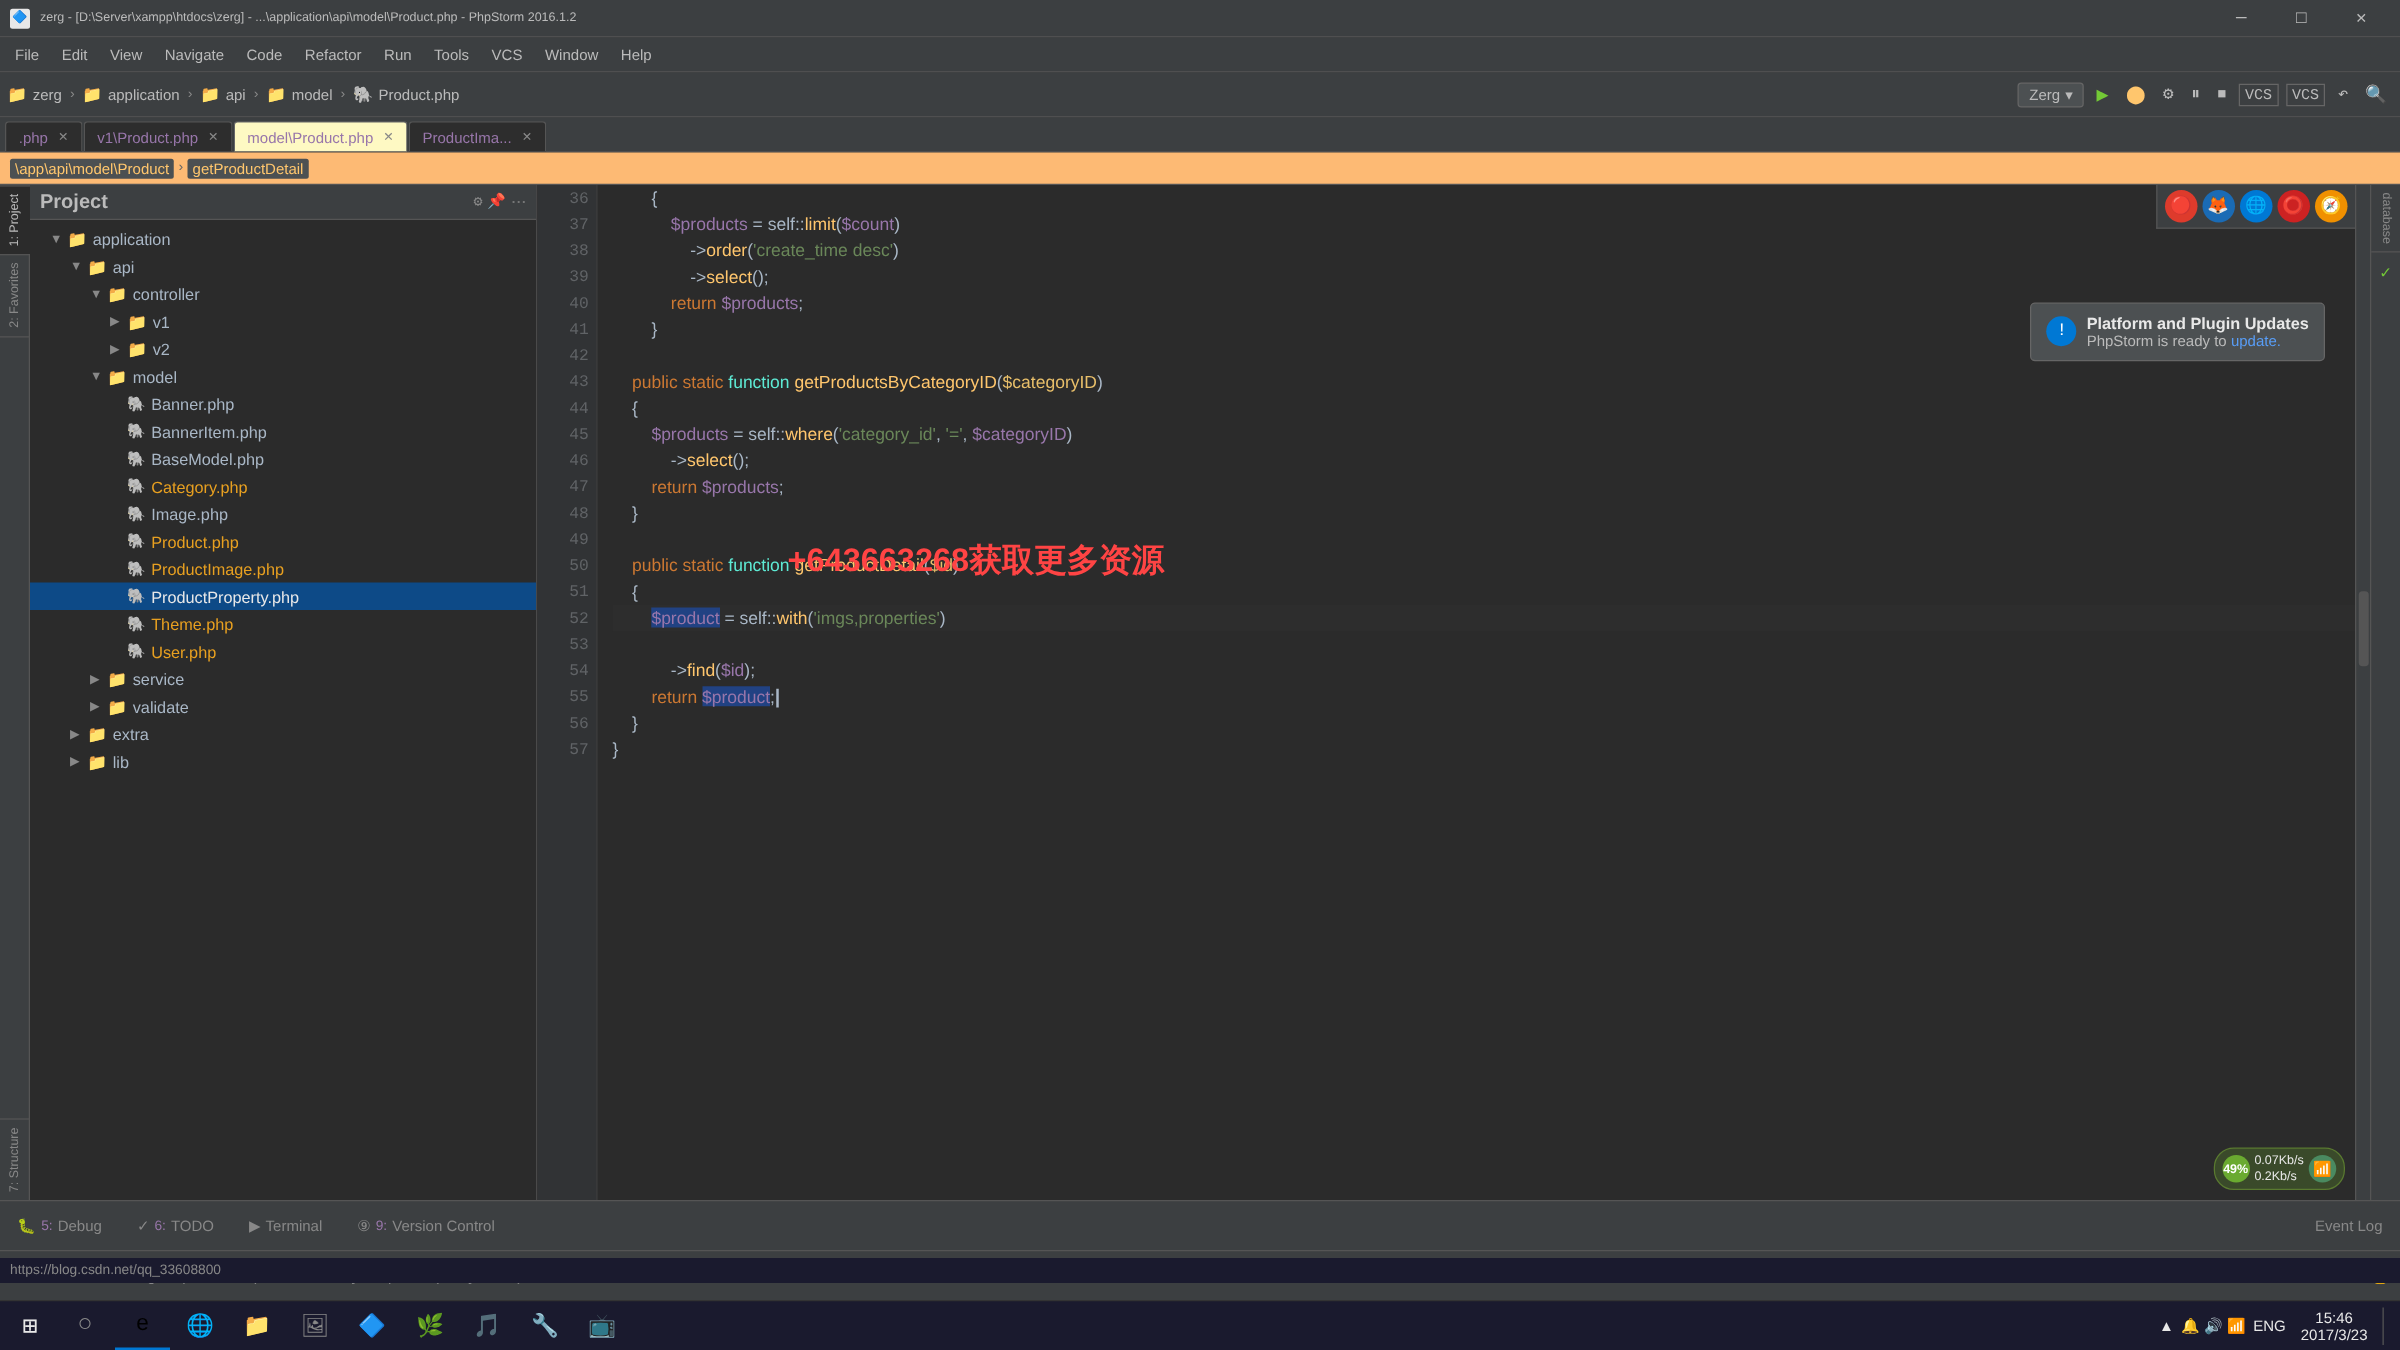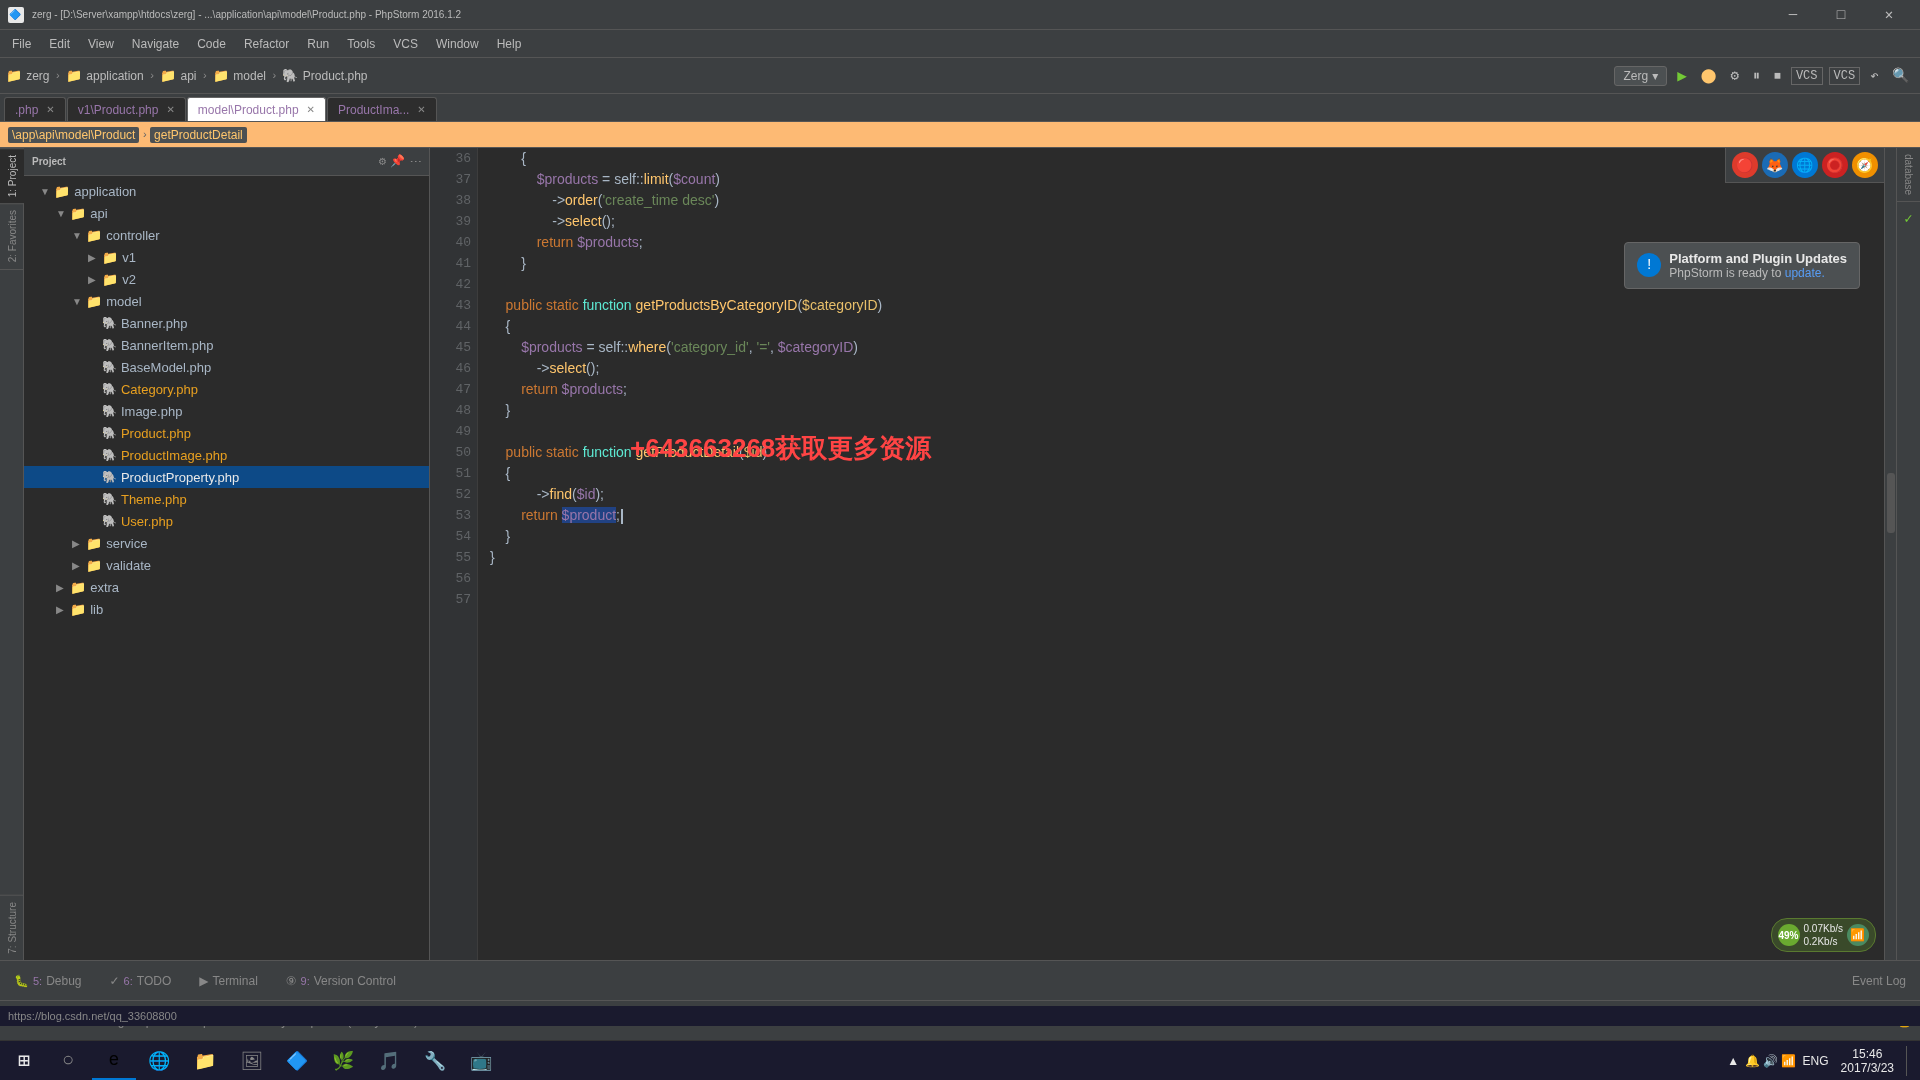--- a/index.html
+++ b/index.html
@@ -102,21 +102,21 @@
       background: #2d2d2d;
       border: 1px solid #555;
       border-bottom: none;
       margin-right: 1px;
       cursor: pointer;
       border-radius: 3px 3px 0 0;
       position: relative;
       text-align: right;
     }
     .tab.active {
-      background: #ffffff;
+      background: #fef9c3;
       color: #e8e8e8;
       border-color: #666;
     }
     .tab.php-tab { color: #9876aa; }
     .tab.active.php-tab { color: #9876aa; }
     .tab-close { color: #888; font-size: 10px; margin-left: 3px; }
 
     
     .path-bar {
       height: 26px;
@@ -460,21 +460,21 @@
   <div style="width:24px; background:#3c3f41; border-right:1px solid #555; display:flex; flex-direction:column; align-items:center; z-index:10; flex-shrink:0;">
     <div class="strip-tab active" style="font-size:10px; color:#bbbbbb; writing-mode:vertical-rl; transform:rotate(180deg); padding:6px 2px;">1: Project</div>
     <div class="strip-tab" style="font-size:10px; color:#888; writing-mode:vertical-rl; transform:rotate(180deg); padding:6px 2px;">2: Favorites</div>
     <div style="width:24px; height:1px; background:#555;"></div>
     <div class="strip-tab" style="font-size:10px; color:#888; writing-mode:vertical-rl; transform:rotate(180deg); padding:6px 2px; margin-top:auto;">7: Structure</div>
   </div>
 
   <div style="width:406px; background:#2b2b2b; border-right:1px solid #555; display:flex; flex-direction:column; flex-shrink:0;">
 
     <div style="height:28px; background:#3c3f41; border-bottom:1px solid #555; display:flex; align-items:center; justify-content:space-between; padding:0 8px;">
-      <span style="color:#bbbbbb; font-size:10px; font-family:'Segoe UI',sans-serif; font-weight:bold;">Project</span>
+      <span style="color:#bbbbbb; font-size:16px; font-family:'Segoe UI',sans-serif; font-weight:bold;">Project</span>
       <div style="display:flex; gap:4px;">
         <span style="color:#888; font-size:12px; cursor:pointer;">⚙</span>
         <span style="color:#888; font-size:12px; cursor:pointer;">📌</span>
         <span style="color:#888; font-size:12px; cursor:pointer; transform:rotate(90deg); display:inline-block;">⋮</span>
       </div>
     </div>
 
     <div class="file-tree">
 
       <div class="tree-item">
@@ -704,20 +704,21 @@
 
     <span class="kw-public">public</span> <span class="kw-static">static</span> <span class="kw-function">function</span> <span class="fn-name">getProductsByCategoryID</span><span class="punct">(</span><span class="param-name">$categoryID</span><span class="punct">)</span>
     <span class="punct">{</span>
         <span class="var-name">$products</span> <span class="punct">=</span> self<span class="punct">::</span><span class="method-call">where</span><span class="punct">(</span><span class="str-val">'category_id'</span><span class="punct">,</span> <span class="str-val">'='</span><span class="punct">,</span> <span class="var-name">$categoryID</span><span class="punct">)</span>
             -&gt;<span class="method-call">select</span><span class="punct">();</span>
         <span class="kw-return">return</span> <span class="var-name">$products</span><span class="punct">;</span>
     <span class="punct">}</span>
 <span style="color:transparent">x</span>
     <span class="kw-public">public</span> <span class="kw-static">static</span> <span class="kw-function">function</span> <span class="fn-name">getProductDetail</span><span class="punct">(</span><span class="param-name">$id</span><span class="punct">)</span>
     <span class="punct">{</span>
+<span style="display:block; background:#2d2d2d;">        <span class="var-highlight">$product</span> <span class="punct">=</span> self<span class="punct">::</span><span class="method-call">with</span><span class="punct">(</span><span class="str-val">'imgs,properties'</span><span class="punct">)</span></span>
             -&gt;<span class="method-call">find</span><span class="punct">(</span><span class="var-name">$id</span><span class="punct">);</span>
         <span class="kw-return">return</span> <span class="var-highlight">$product</span><span class="punct">;</span><span style="display:inline-block; width:2px; height:15px; background:#a9b7c6; vertical-align:middle; margin-left:1px;"></span>
     <span class="punct">}</span>
 <span class="punct">}</span>
 </pre>
 
         <div style="position:absolute; top:290px; left:200px; color:#ff4444; font-size:26px; font-weight:bold; font-family:'Arial',sans-serif; z-index:50; pointer-events:none;">+643663268获取更多资源</div>
       </div>
 
       <div class="vscrollbar">

